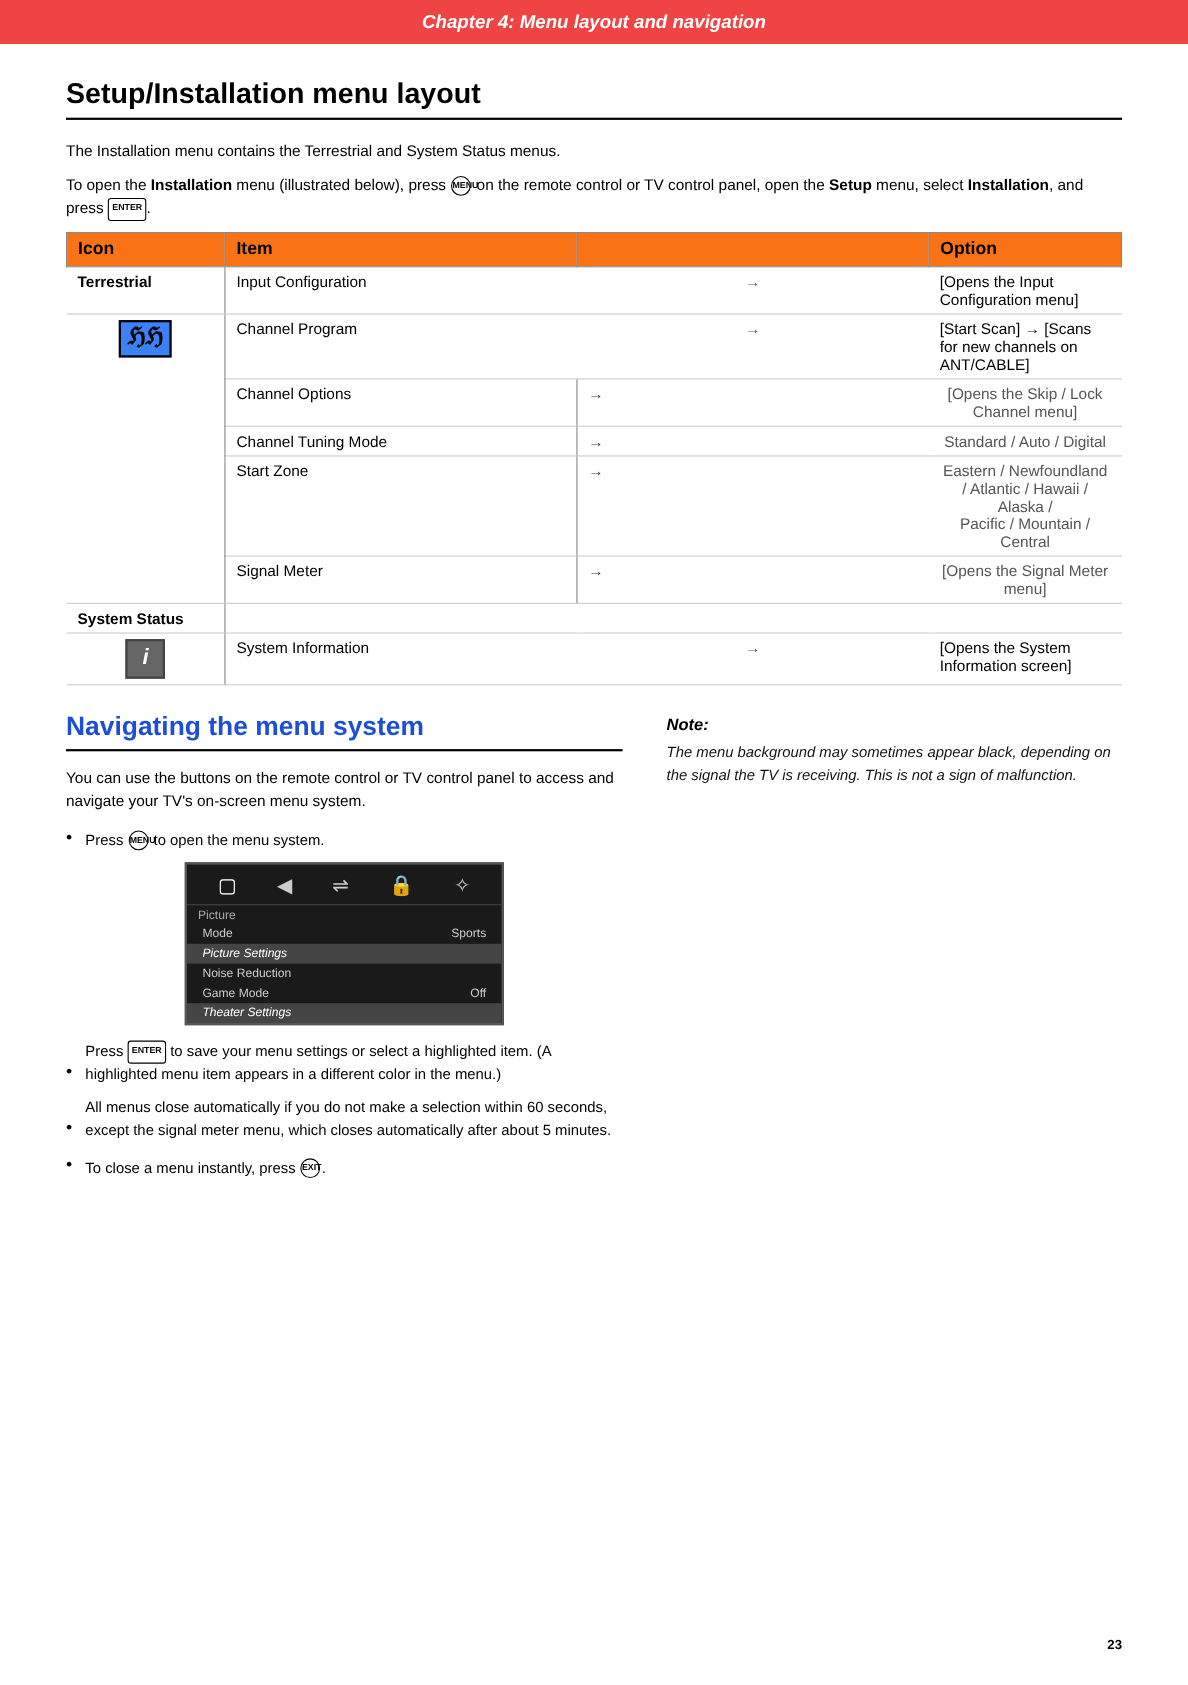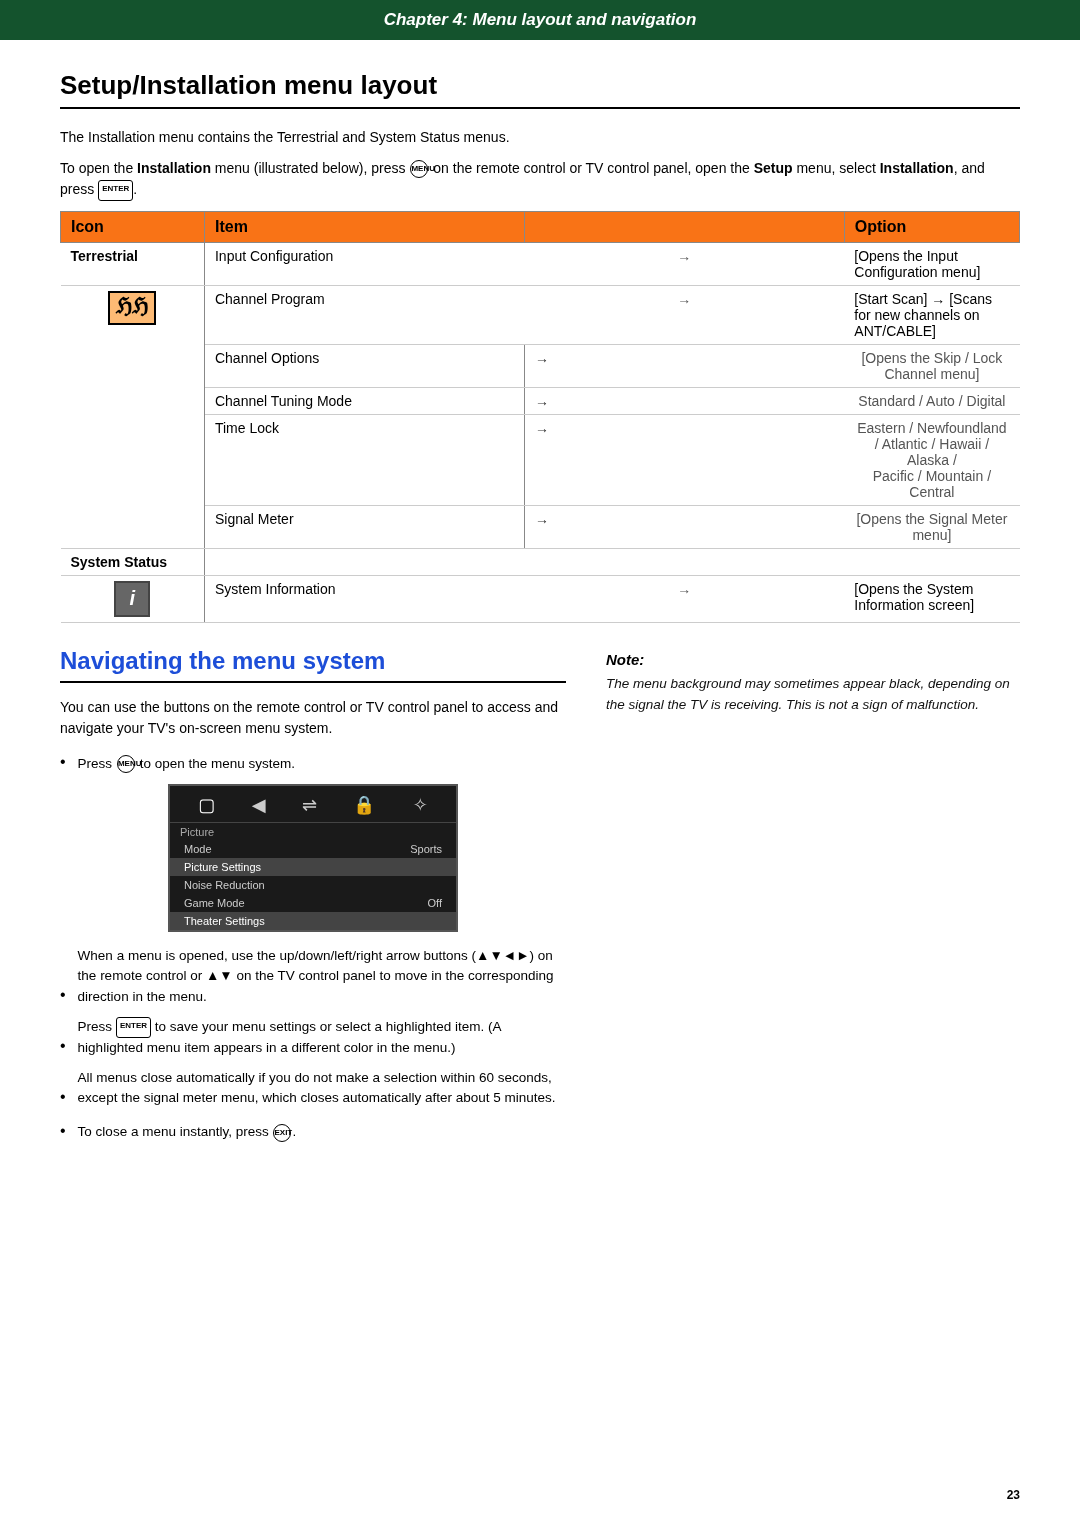--- a/index.html
+++ b/index.html
@@ -9,21 +9,21 @@
       color: #000;
       background: #fff;
       width: 1080px;
       min-height: 1532px;
       position: relative;
       padding: 0;
     }
 
     
     .chapter-header {
-      background: #14532d;
+      background: #ef4444;
       text-align: center;
       padding: 10px 0;
       margin-bottom: 0;
     }
     .chapter-header span {
       color: #fff;
       font-style: italic;
       font-weight: bold;
       font-size: 17px;
     }
@@ -125,21 +125,21 @@
     }
 
     
     .terrestrial-icon {
       font-family: 'Courier New', monospace;
       font-size: 22px;
       font-weight: bold;
       display: inline-block;
       padding: 4px 6px;
       border: 2px solid #000;
-      background: #fdba74;
+      background: #3b82f6;
       line-height: 1;
     }
 
     
     .system-status-icon {
       display: inline-flex;
       align-items: center;
       justify-content: center;
       width: 36px;
       height: 36px;
@@ -242,20 +242,21 @@
     }
     .tv-menu-row.highlighted {
       background: #444;
       color: #fff;
     }
     .tv-menu-row span:first-child {
       color: #ccc;
     }
     .tv-menu-row.highlighted span:first-child {
       color: #fff;
+      font-style: italic;
     }
 
     
     .note-box {
       margin-top: 0;
     }
     .note-title {
       font-size: 15px;
       font-weight: bold;
       font-style: italic;
@@ -331,21 +332,21 @@
           <td>Channel Options</td>
           <td class="arrow">→</td>
           <td>[Opens the Skip / Lock Channel menu]</td>
         </tr>
         <tr>
           <td>Channel Tuning Mode</td>
           <td class="arrow">→</td>
           <td>Standard / Auto / Digital</td>
         </tr>
         <tr>
-          <td>Time Lock</td>
+          <td>Start Zone</td>
           <td class="arrow">→</td>
           <td>Eastern / Newfoundland / Atlantic / Hawaii / Alaska /<br>Pacific / Mountain / Central</td>
         </tr>
         <tr>
           <td>Signal Meter</td>
           <td class="arrow">→</td>
           <td>[Opens the Signal Meter menu]</td>
         </tr>
 
         <tr>
@@ -411,24 +412,20 @@
         </div>
         <div class="tv-menu-row highlighted">
           <span>Theater Settings</span>
           <span></span>
         </div>
       </div>
 
       <ul class="bullet-list">
         <li>
           <span></span>
-          <span>When a menu is opened, use the up/down/left/right arrow buttons (▲▼◄►) on the remote control or ▲▼ on the TV control panel to move in the corresponding direction in the menu.</span>
-        </li>
-        <li>
-          <span></span>
           <span>
             <span>Press </span><span class="enter-icon"><sup>ENTER</sup></span><span> to save your menu settings or select a highlighted item. (A highlighted menu item appears in a different color in the menu.)</span>
           </span>
         </li>
         <li>
           <span></span>
           <span>All menus close automatically if you do not make a selection within 60 seconds, except the signal meter menu, which closes automatically after about 5 minutes.</span>
         </li>
         <li>
           <span></span>

